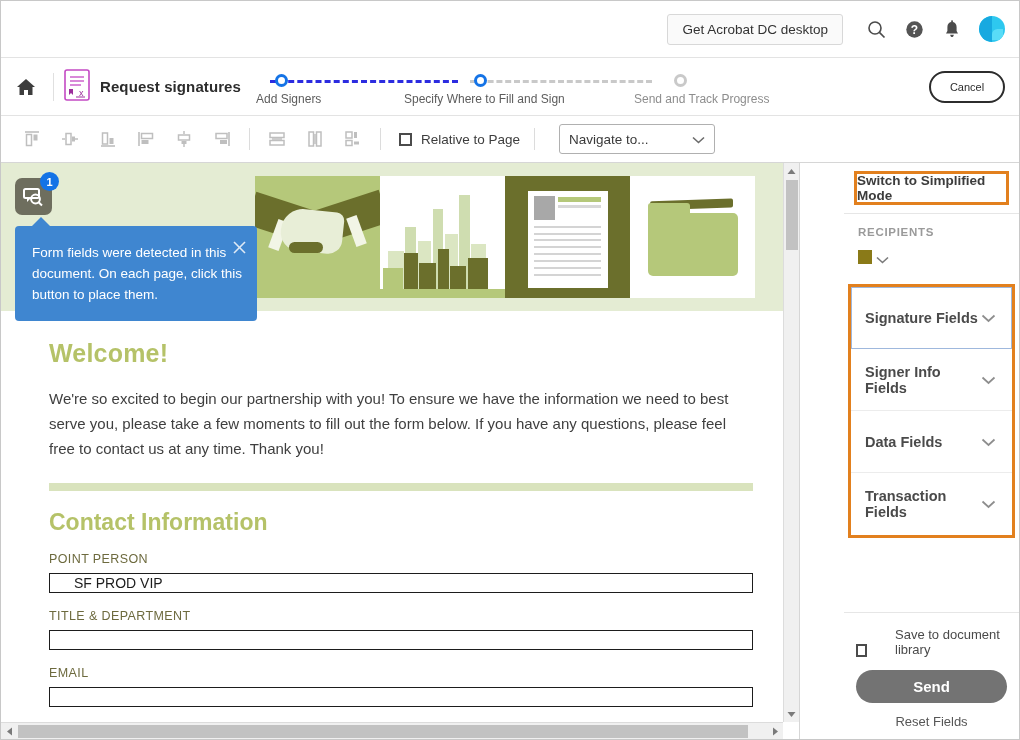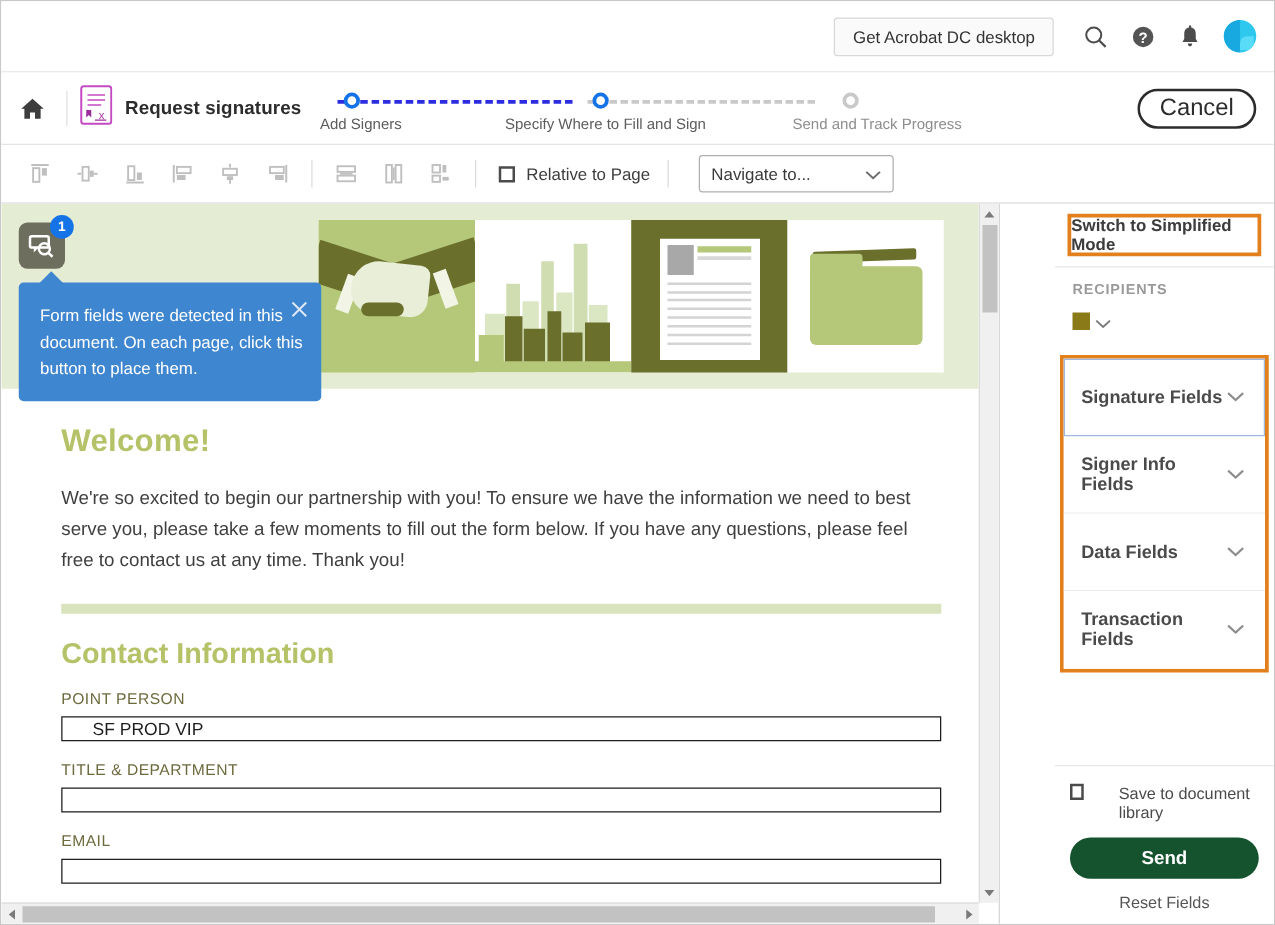--- a/index.html
+++ b/index.html
@@ -79,21 +79,21 @@
   .step-dot.inactive { border: 3px solid #c9c9c9; }
   .step-lbl {
     position: absolute; top: 22px; font-size: 12px; color: #5c5c5c; white-space: nowrap;
   }
   .step-lbl.dim { color: #8d8d8d; }
 
   .cancel-btn {
     margin-left: auto;
     height: 32px; min-width: 76px;
     border: 2px solid #2c2c2c; border-radius: 16px;
-    background: #fff; color: #2c2c2c; font-size: 19px;
+    background: #fff; color: #2c2c2c; font-size: 11px;
     display: flex; align-items: center; justify-content: center;
     padding: 0 16px; cursor: pointer;
   }
 
   
   .toolbar {
     height: 47px; flex: 0 0 47px;
     background: #fff;
     border-bottom: 1px solid #d6d6d6;
     display: flex; align-items: center;
@@ -243,25 +243,25 @@
     display: flex; align-items: center; justify-content: space-between;
     font-size: 14.5px; font-weight: bold; color: #4a4a4a;
     cursor: pointer; background: #fff;
     border-bottom: 1px solid #ececec;
   }
   .field-item:last-child { border-bottom: none; }
   .field-item.selected { outline: 1.5px solid #9fb8dd; outline-offset: -1px; }
 
   .sb-spacer { flex: 1; }
   .sb-footer { border-top: 1px solid #e6e6e6; padding: 14px 12px 10px 12px; }
-  .save-row { display: flex; align-items: flex-start; gap: 28px; margin-bottom: 13px; cursor: pointer; }
+  .save-row { display: flex; align-items: flex-end; gap: 28px; margin-bottom: 13px; cursor: pointer; }
   .save-box { width: 13px; height: 13px; border: 2px solid #4b4b4b; background: #fff; }
   .save-lbl { font-size: 13px; color: #4a4a4a; }
   .send-btn {
-    height: 33px; border-radius: 17px; background: #14532d;
+    height: 33px; border-radius: 17px; background: #737373;
     color: #fff; font-size: 15px; font-weight: bold;
     display:flex; align-items:center; justify-content:center; cursor:pointer;
   }
   .reset-link {
     text-align: center; font-size: 13px; color: #565656;
     margin-top: 11px; cursor: pointer;
   }
 </style>
 </head>
 <body>

